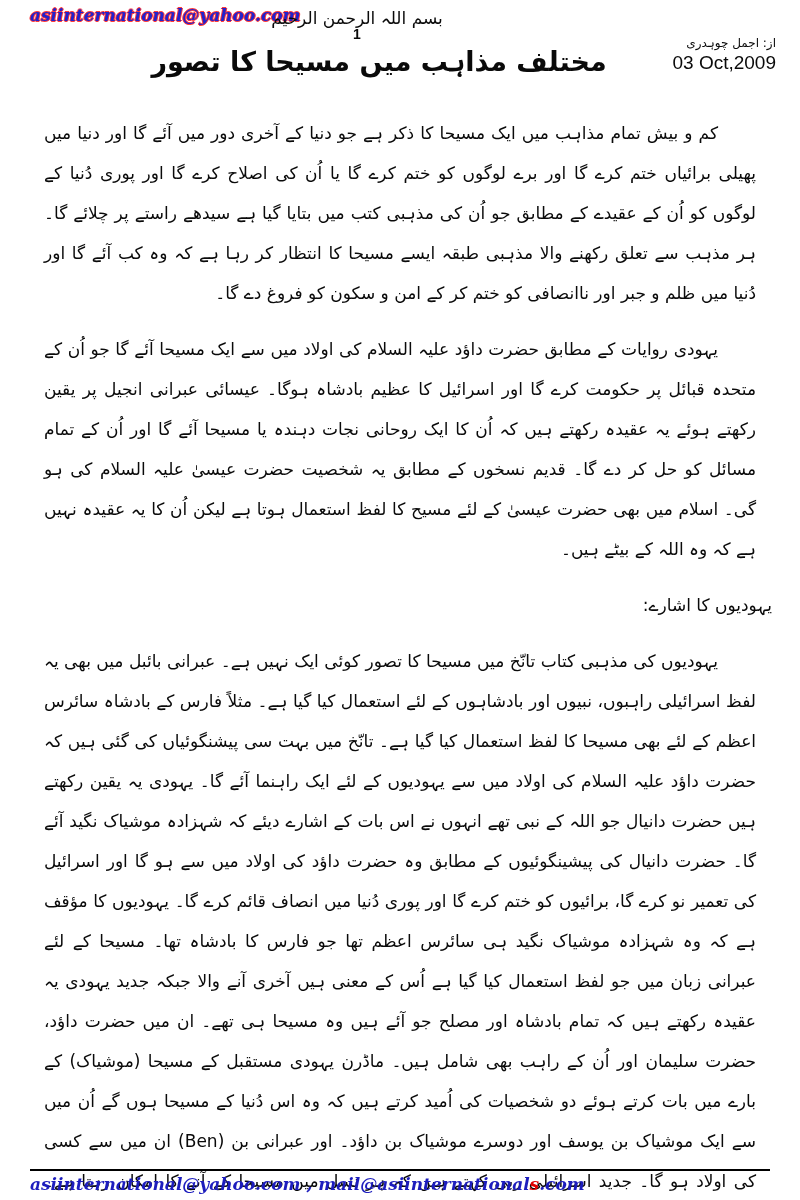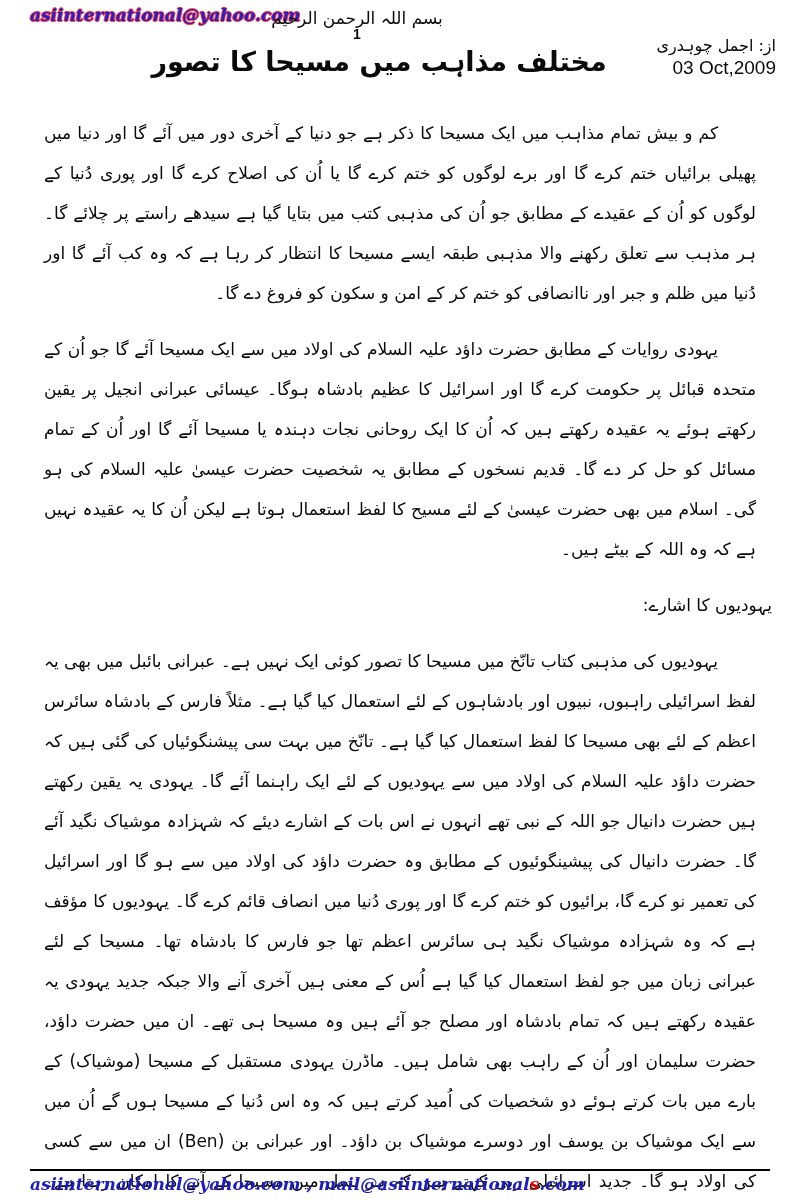--- a/index.html
+++ b/index.html
@@ -13,21 +13,21 @@
     font-family:"DejaVu Serif",serif;font-style:italic;font-weight:bold;font-size:17px;
     color:#2222cc;
     text-shadow:1px 0 0 #ff3a3a,-1px 0 0 #ff3a3a,0 1px 0 #ff3a3a,0 -1px 0 #ff3a3a;
   }
   
   .center-head{position:absolute;top:8px;left:0;width:714px;text-align:center;}
   .bismillah{font-size:17px;font-weight:normal;direction:rtl;}
   .pagenum{font-size:14px;font-weight:bold;line-height:13px;font-family:"Liberation Sans",sans-serif;}
   .title{font-size:27px;font-weight:bold;direction:rtl;margin-top:5px;margin-left:44px;}
   .byline-block{position:absolute;top:36px;right:24px;text-align:right;}
-  .byline{font-size:16px;direction:rtl;margin-left:14px;}
+  .byline{font-size:12px;direction:rtl;margin-left:14px;}
   .date{font-size:19px;font-family:"Liberation Sans",sans-serif;margin-top:2px;}
   
   .content{
     position:absolute;top:97px;right:28px;left:28px;
     direction:rtl;text-align:justify;
     font-size:17px;line-height:40px;
   }
   .para{margin:16px;text-indent:38px;}
   .heading{margin:4px 0 0 0;text-indent:0;}
   

